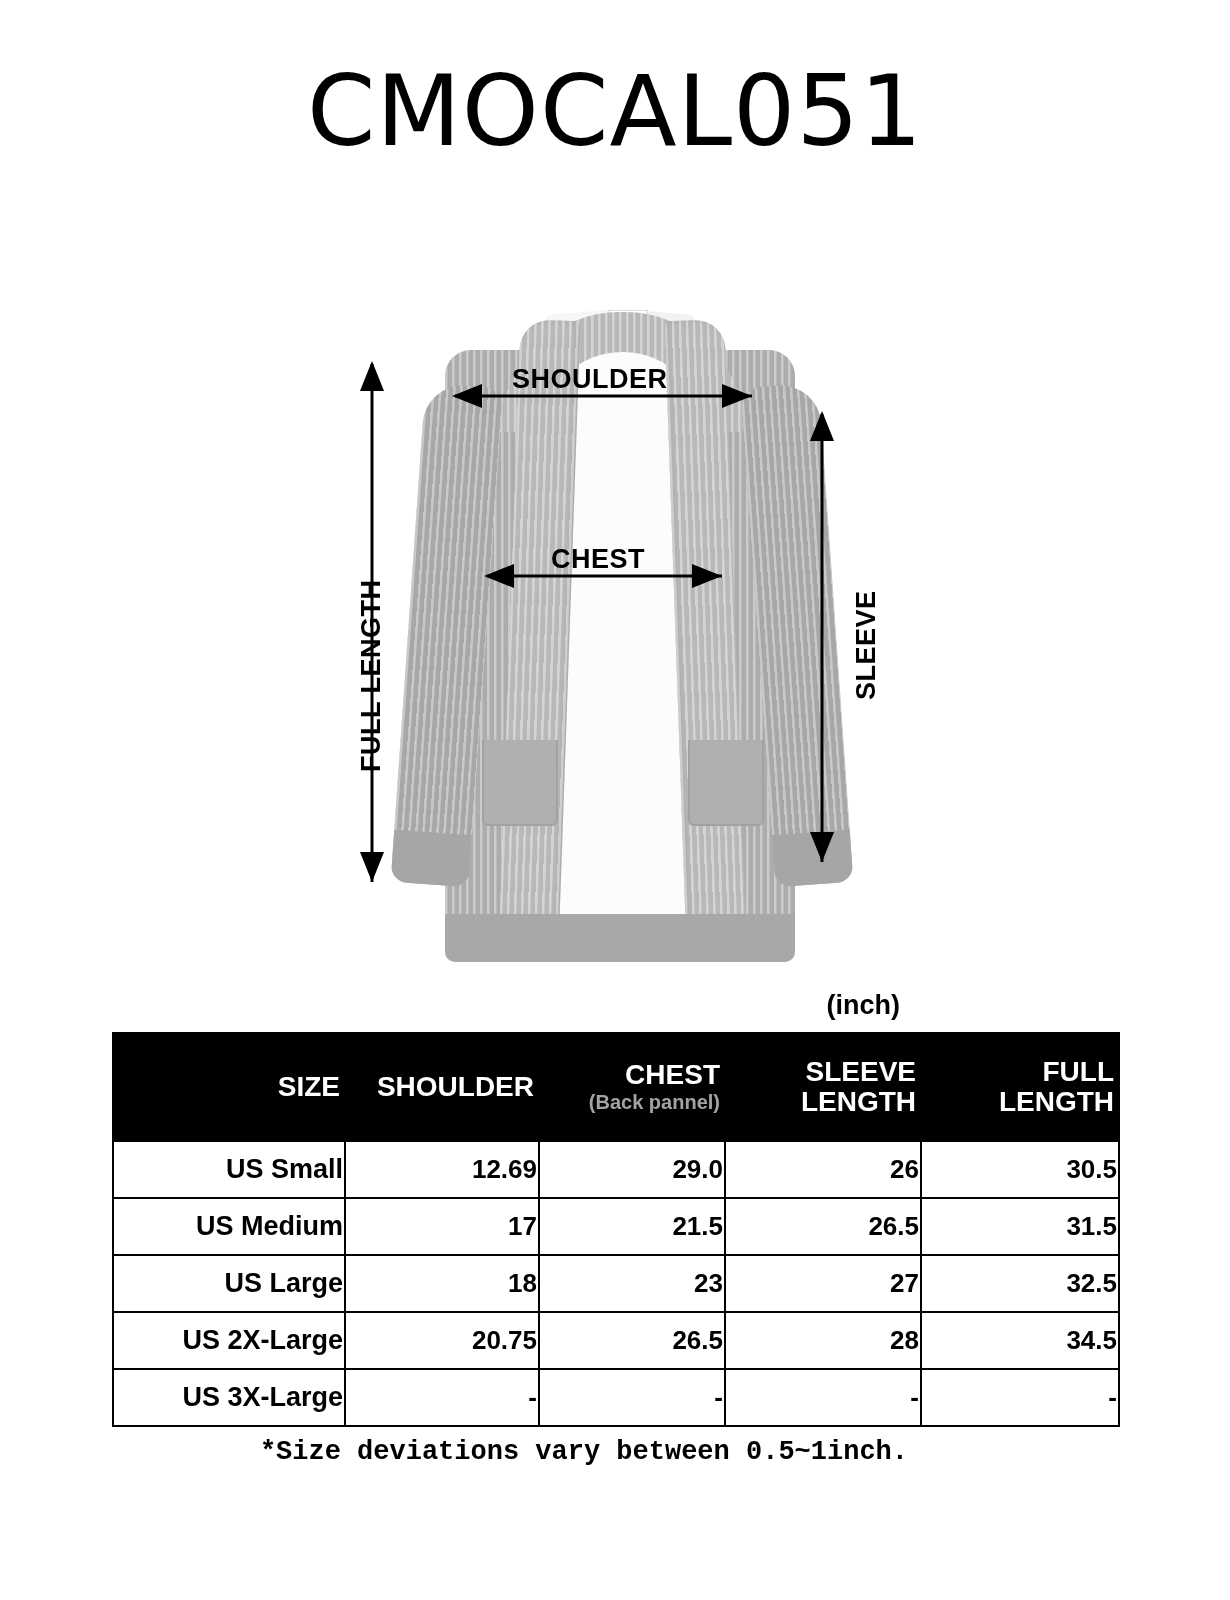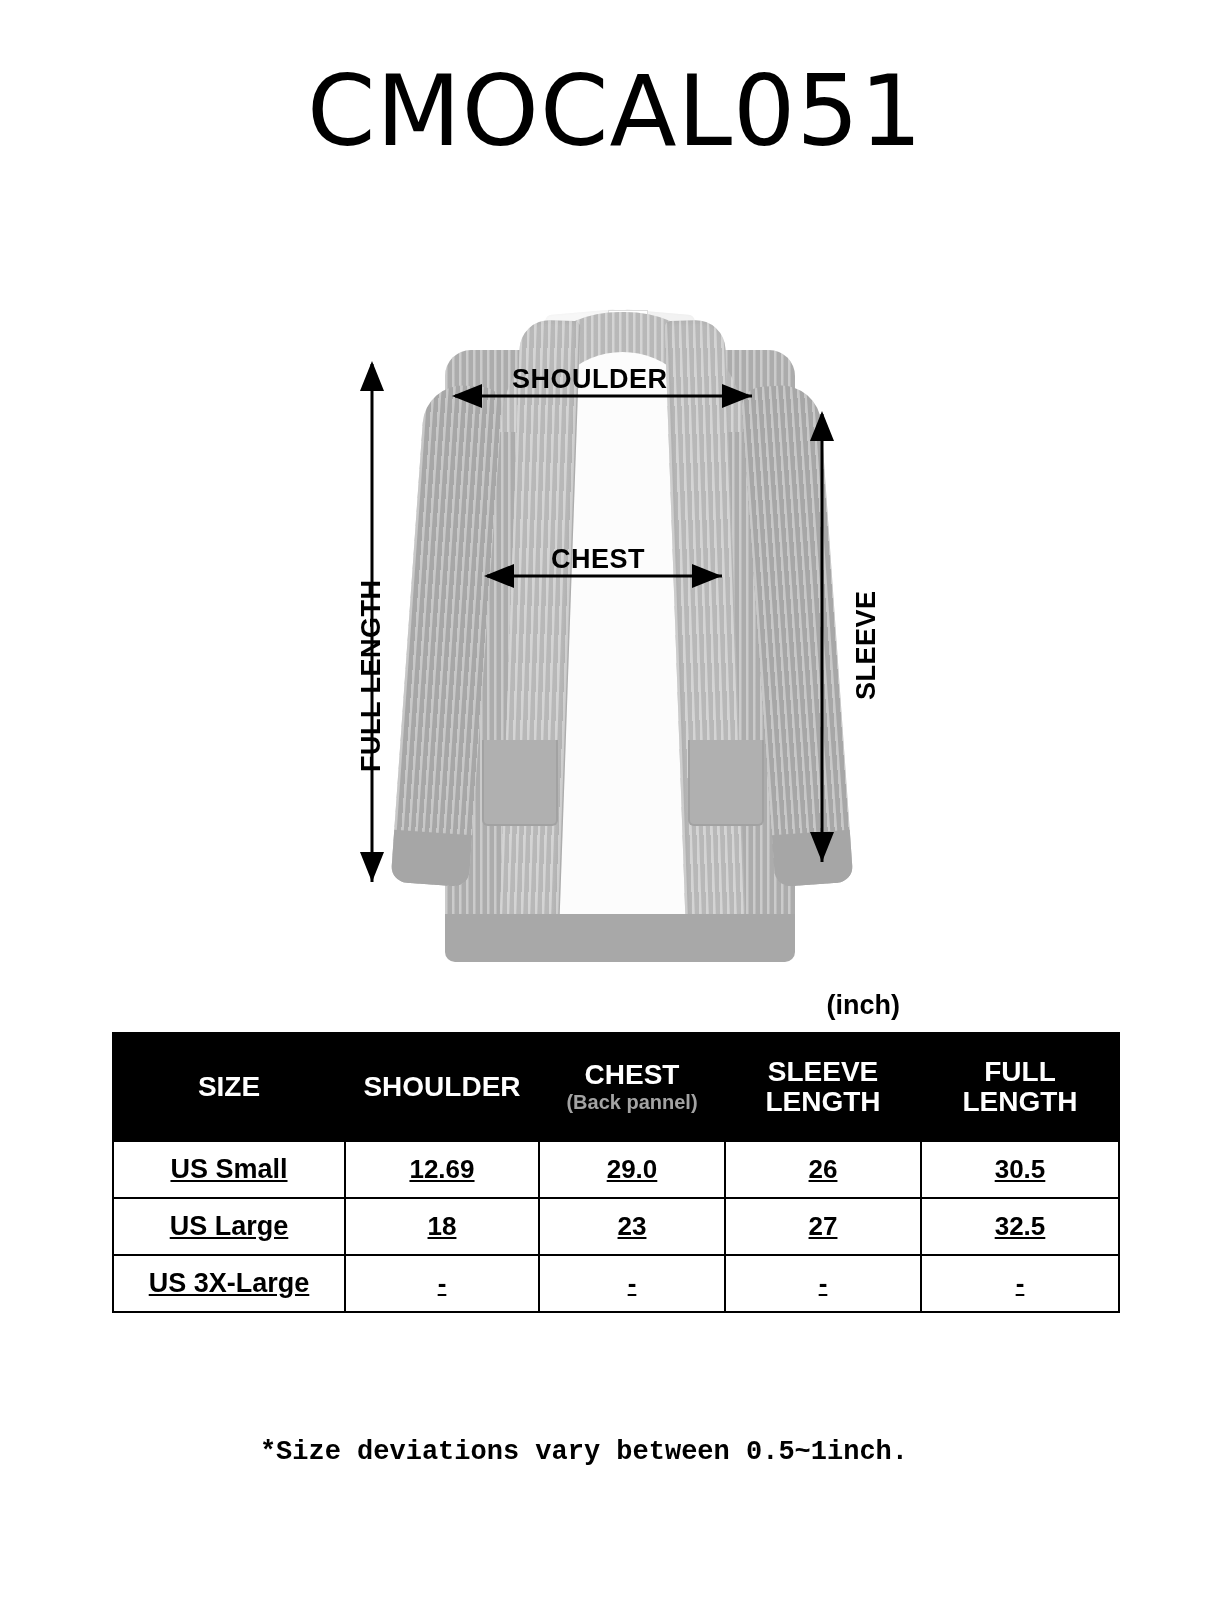--- a/index.html
+++ b/index.html
@@ -290,21 +290,21 @@
     position: absolute;
     top: 1032px;
     left: 112px;
     width: 1006px;
     border-collapse: collapse;
     table-layout: fixed;
   }
   table.size-table th,
   table.size-table td {
     border: 2px solid #000000;
-    text-align: center;
+    text-align: right;
     font-size: 26px;
     font-weight: 700;
     font-family: "Liberation Sans", sans-serif;
   }
   table.size-table thead th {
     background: #000000;
     color: #ffffff;
     border: 2px solid #000000;
     height: 106px;
     font-size: 28px;
@@ -314,21 +314,20 @@
   table.size-table thead th .sub {
     display: block;
     color: #a3a3a3;
     font-size: 20px;
     font-weight: 700;
     margin-top: 2px;
   }
   table.size-table tbody td {
     height: 53px;
     background: #ffffff;
-    text-decoration: underline;
   }
   table.size-table tbody td.size-cell {
     font-size: 27px;
   }
   col.c-size   { width: 232px; }
   col.c-sh     { width: 194px; }
   col.c-ch     { width: 186px; }
   col.c-sl     { width: 196px; }
   col.c-fl     { width: 198px; }
 
@@ -461,25 +460,39 @@
     </thead>
     <tbody>
       <tr>
         <td class="size-cell">US Small</td>
         <td>12.69</td>
         <td>29.0</td>
         <td>26</td>
         <td>30.5</td>
       </tr>
       <tr>
+        <td class="size-cell">US Medium</td>
+        <td>17</td>
+        <td>21.5</td>
+        <td>26.5</td>
+        <td>31.5</td>
+      </tr>
+      <tr>
         <td class="size-cell">US Large</td>
         <td>18</td>
         <td>23</td>
         <td>27</td>
         <td>32.5</td>
+      </tr>
+      <tr>
+        <td class="size-cell">US 2X-Large</td>
+        <td>20.75</td>
+        <td>26.5</td>
+        <td>28</td>
+        <td>34.5</td>
       </tr>
       <tr>
         <td class="size-cell">US 3X-Large</td>
         <td>-</td>
         <td>-</td>
         <td>-</td>
         <td>-</td>
       </tr>
     </tbody>
   </table>

